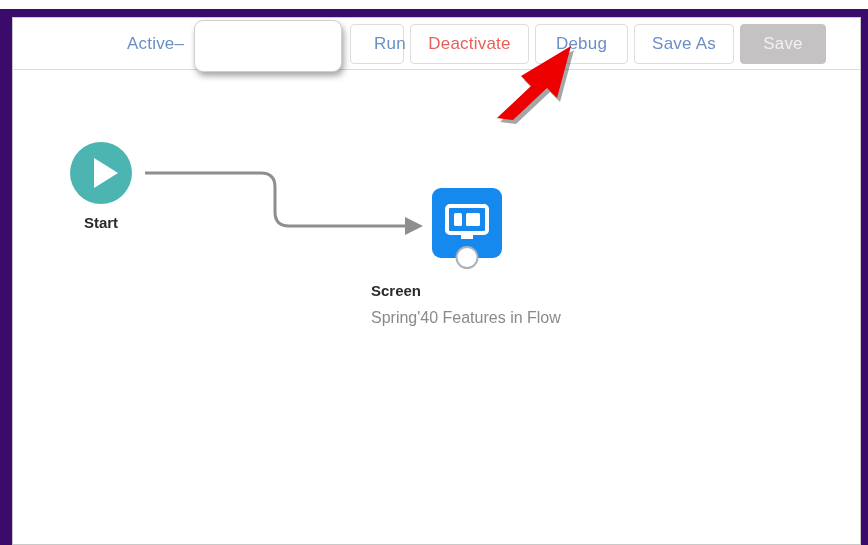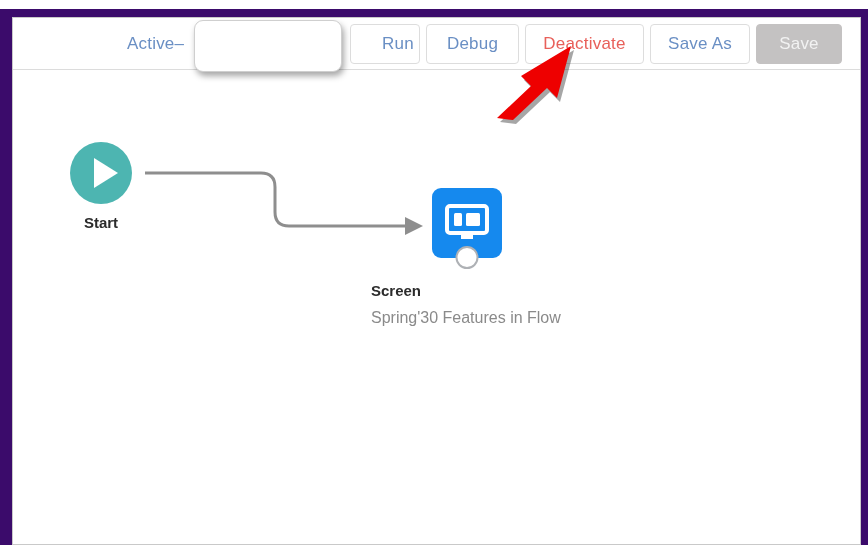--- a/index.html
+++ b/index.html
@@ -87,21 +87,21 @@
     border: 1px solid #dddddd;
     border-radius: 4px;
     font-size: 17px;
     color: #6a8fc4;
     letter-spacing: .2px;
     margin-right: 6px;
     white-space: nowrap;
     cursor: pointer;
     user-select: none;
   }
-  .tbtn.run     { width: 70px; padding-left: 26px; }
+  .tbtn.run     { width: 54px; padding-left: 26px; }
   .tbtn.debug   { width: 93px; }
   .tbtn.deactivate { width: 119px; color: #e8605a; }
   .tbtn.saveas  { width: 100px; }
   .tbtn.save {
     width: 86px;
     background: #c4c2c2;
     border-color: #c4c2c2;
     color: #f2f2f2;
     margin-right: 0;
     cursor: default;
@@ -224,22 +224,22 @@
   <div id="app-inner">
 
     <div id="toolbar">
 
       <div id="status-label">Active–</div>
 
       <div id="popover-box"></div>
 
       <div id="toolbar-buttons">
         <div class="tbtn run">Run</div>
+        <div class="tbtn deactivate">Deactivate</div>
         <div class="tbtn debug">Debug</div>
-        <div class="tbtn deactivate">Deactivate</div>
         <div class="tbtn saveas">Save As</div>
         <div class="tbtn save">Save</div>
       </div>
     </div>
 
     <div id="canvas">
 
       <svg id="flow-svg" width="849" height="483" viewBox="0 0 849 483">
         <path d="M 132 103 L 248 103 Q 262 103 262 117 L 262 142 Q 262 156 276 156 L 392 156" fill="none" stroke="#8e8e8e" stroke-width="3"></path>
         <polygon points="392,147 410,156 392,165" fill="#8e8e8e"></polygon>
@@ -256,21 +256,21 @@
             <svg width="46" height="40" viewBox="0 0 46 40">
               <rect x="3" y="3" width="40" height="27" rx="3" ry="3" fill="none" stroke="#ffffff" stroke-width="4"></rect>
               <rect x="10" y="10" width="8" height="13" rx="1.5" ry="1.5" fill="#ffffff"></rect>
               <rect x="22" y="10" width="14" height="13" rx="1.5" ry="1.5" fill="#ffffff"></rect>
               <rect x="17" y="30" width="12" height="6" fill="#ffffff"></rect>
             </svg>
           </div>
           <div id="screen-connector-dot"></div>
         </div>
         <div id="screen-title">Screen</div>
-        <div id="screen-subtitle">Spring'30 Features in Flow</div>
+        <div id="screen-subtitle">Spring'40 Features in Flow</div>
       </div>
     </div>
 
     <svg id="annotation-arrow" viewBox="0 0 110 85">
       <g transform="translate(3,4)">
         <path d="M 2 78 L 36 46 L 26 36 L 76 6 L 62 58 L 52 48 L 18 80 Z" fill="#000000" opacity="0.35"></path>
       </g>
       <path d="M 2 78 L 36 46 L 26 36 L 76 6 L 62 58 L 52 48 L 18 80 Z" fill="#ee0000"></path>
     </svg>
 

